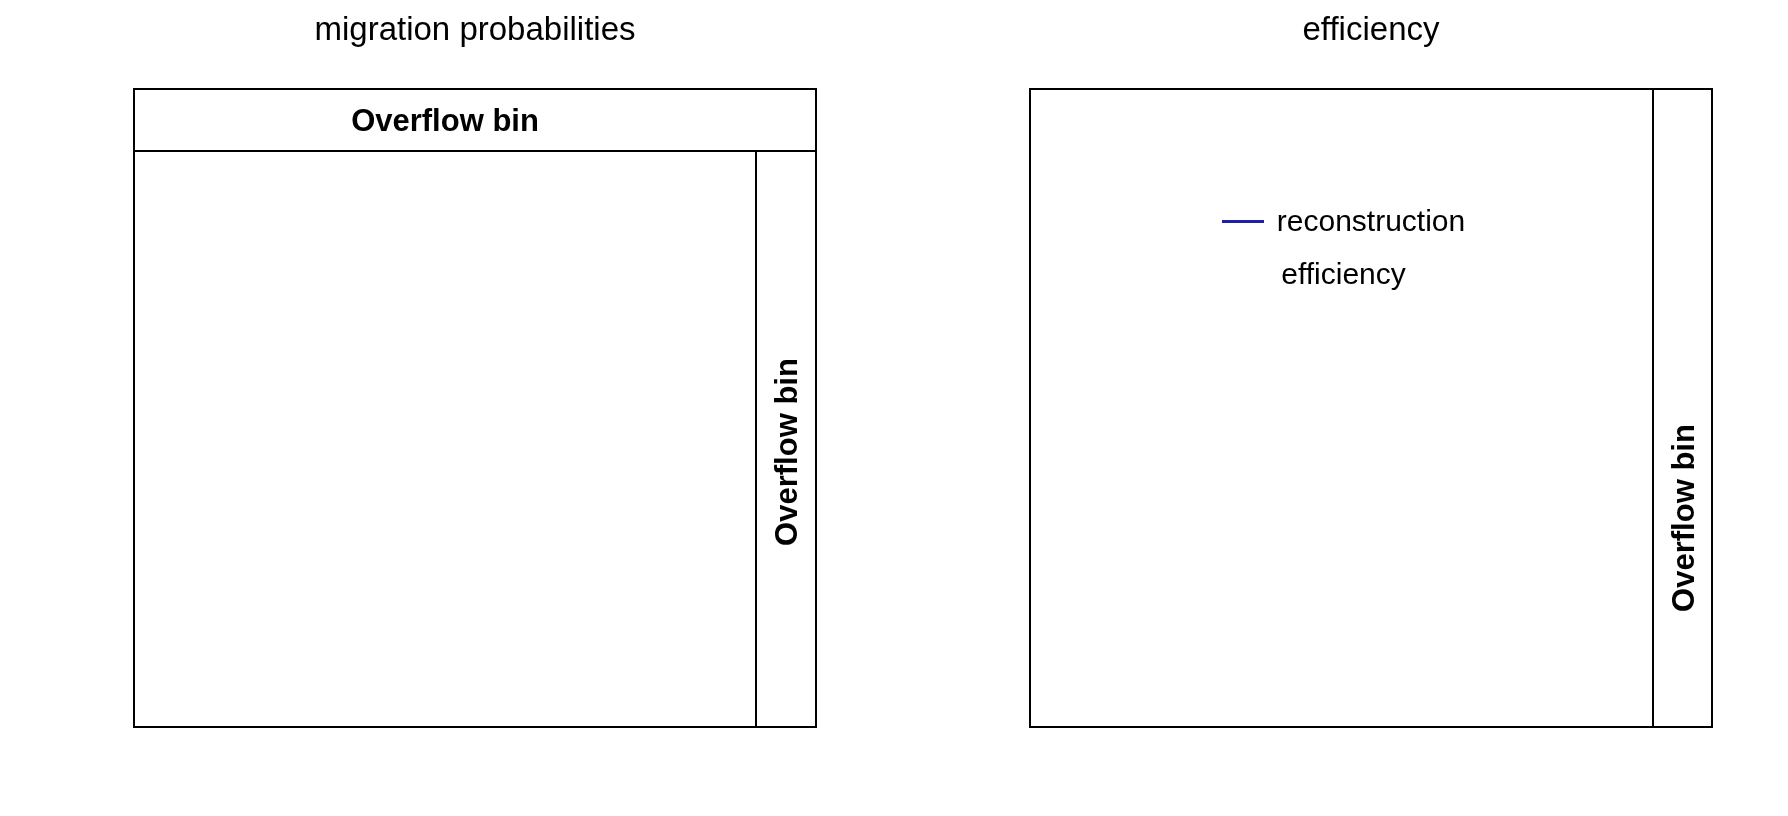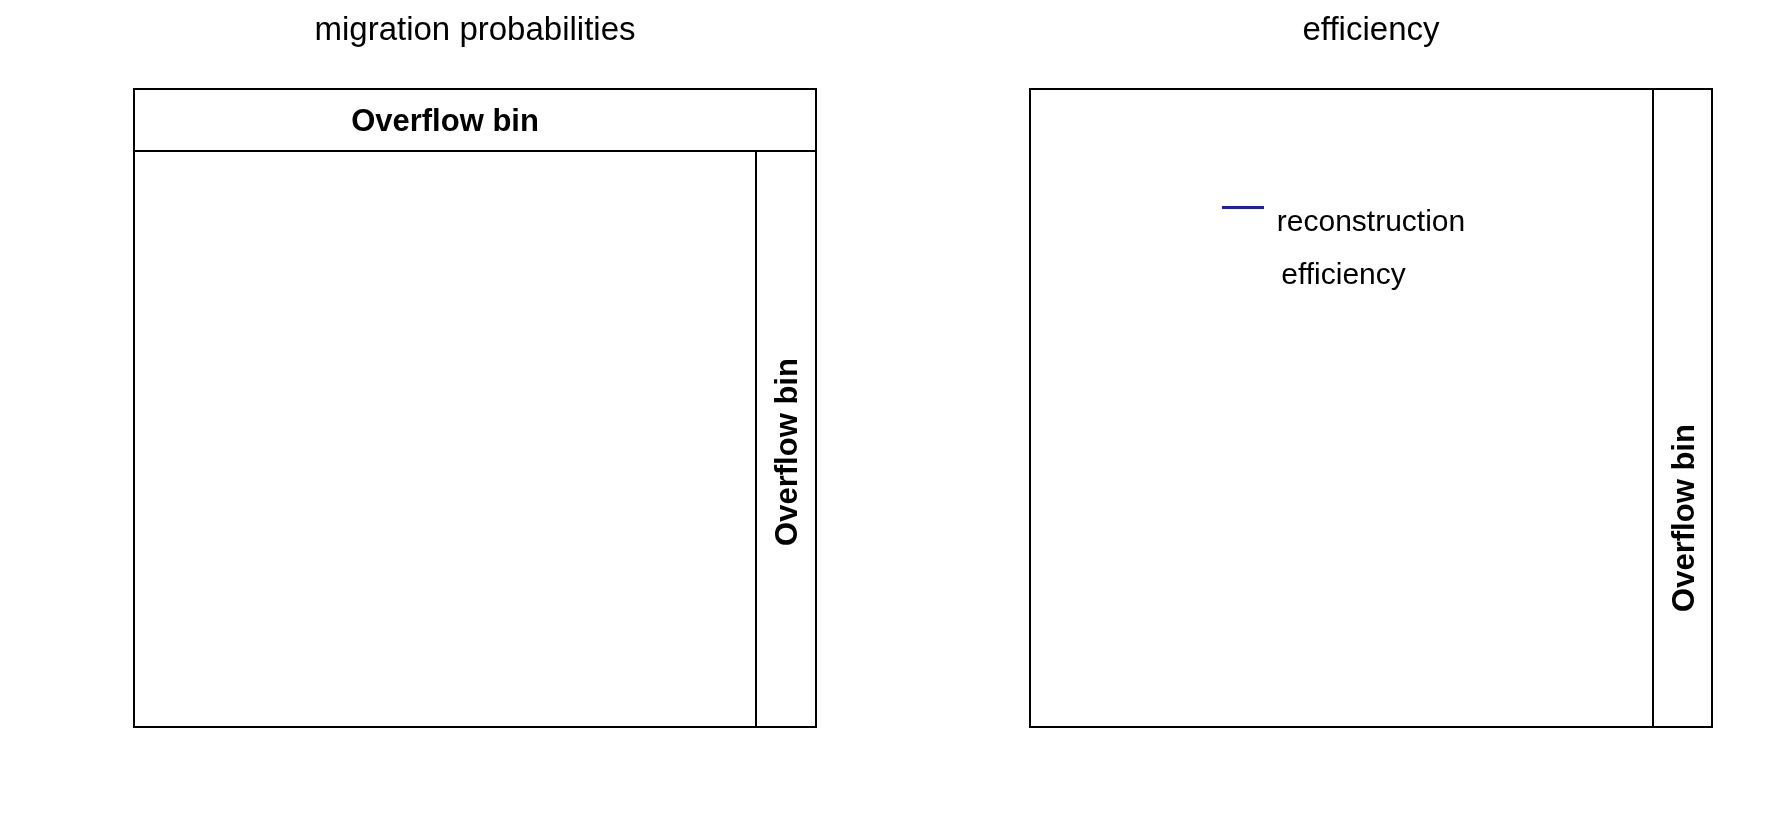--- a/index.html
+++ b/index.html
@@ -137,21 +137,21 @@
     position: absolute;
     left: 0;
     top: 116px;
     width: 625px;
     display: flex;
     flex-direction: column;
     align-items: center;
   }
   .legend-row {
     display: flex;
-    align-items: flex-start;
+    align-items: center;
     justify-content: center;
     gap: 13px;
     line-height: 1;
   }
   .legend-swatch {
     display: inline-block;
     width: 42px;
     height: 0;
     border-top: 3px solid #1f1fa8;
     flex: none;

